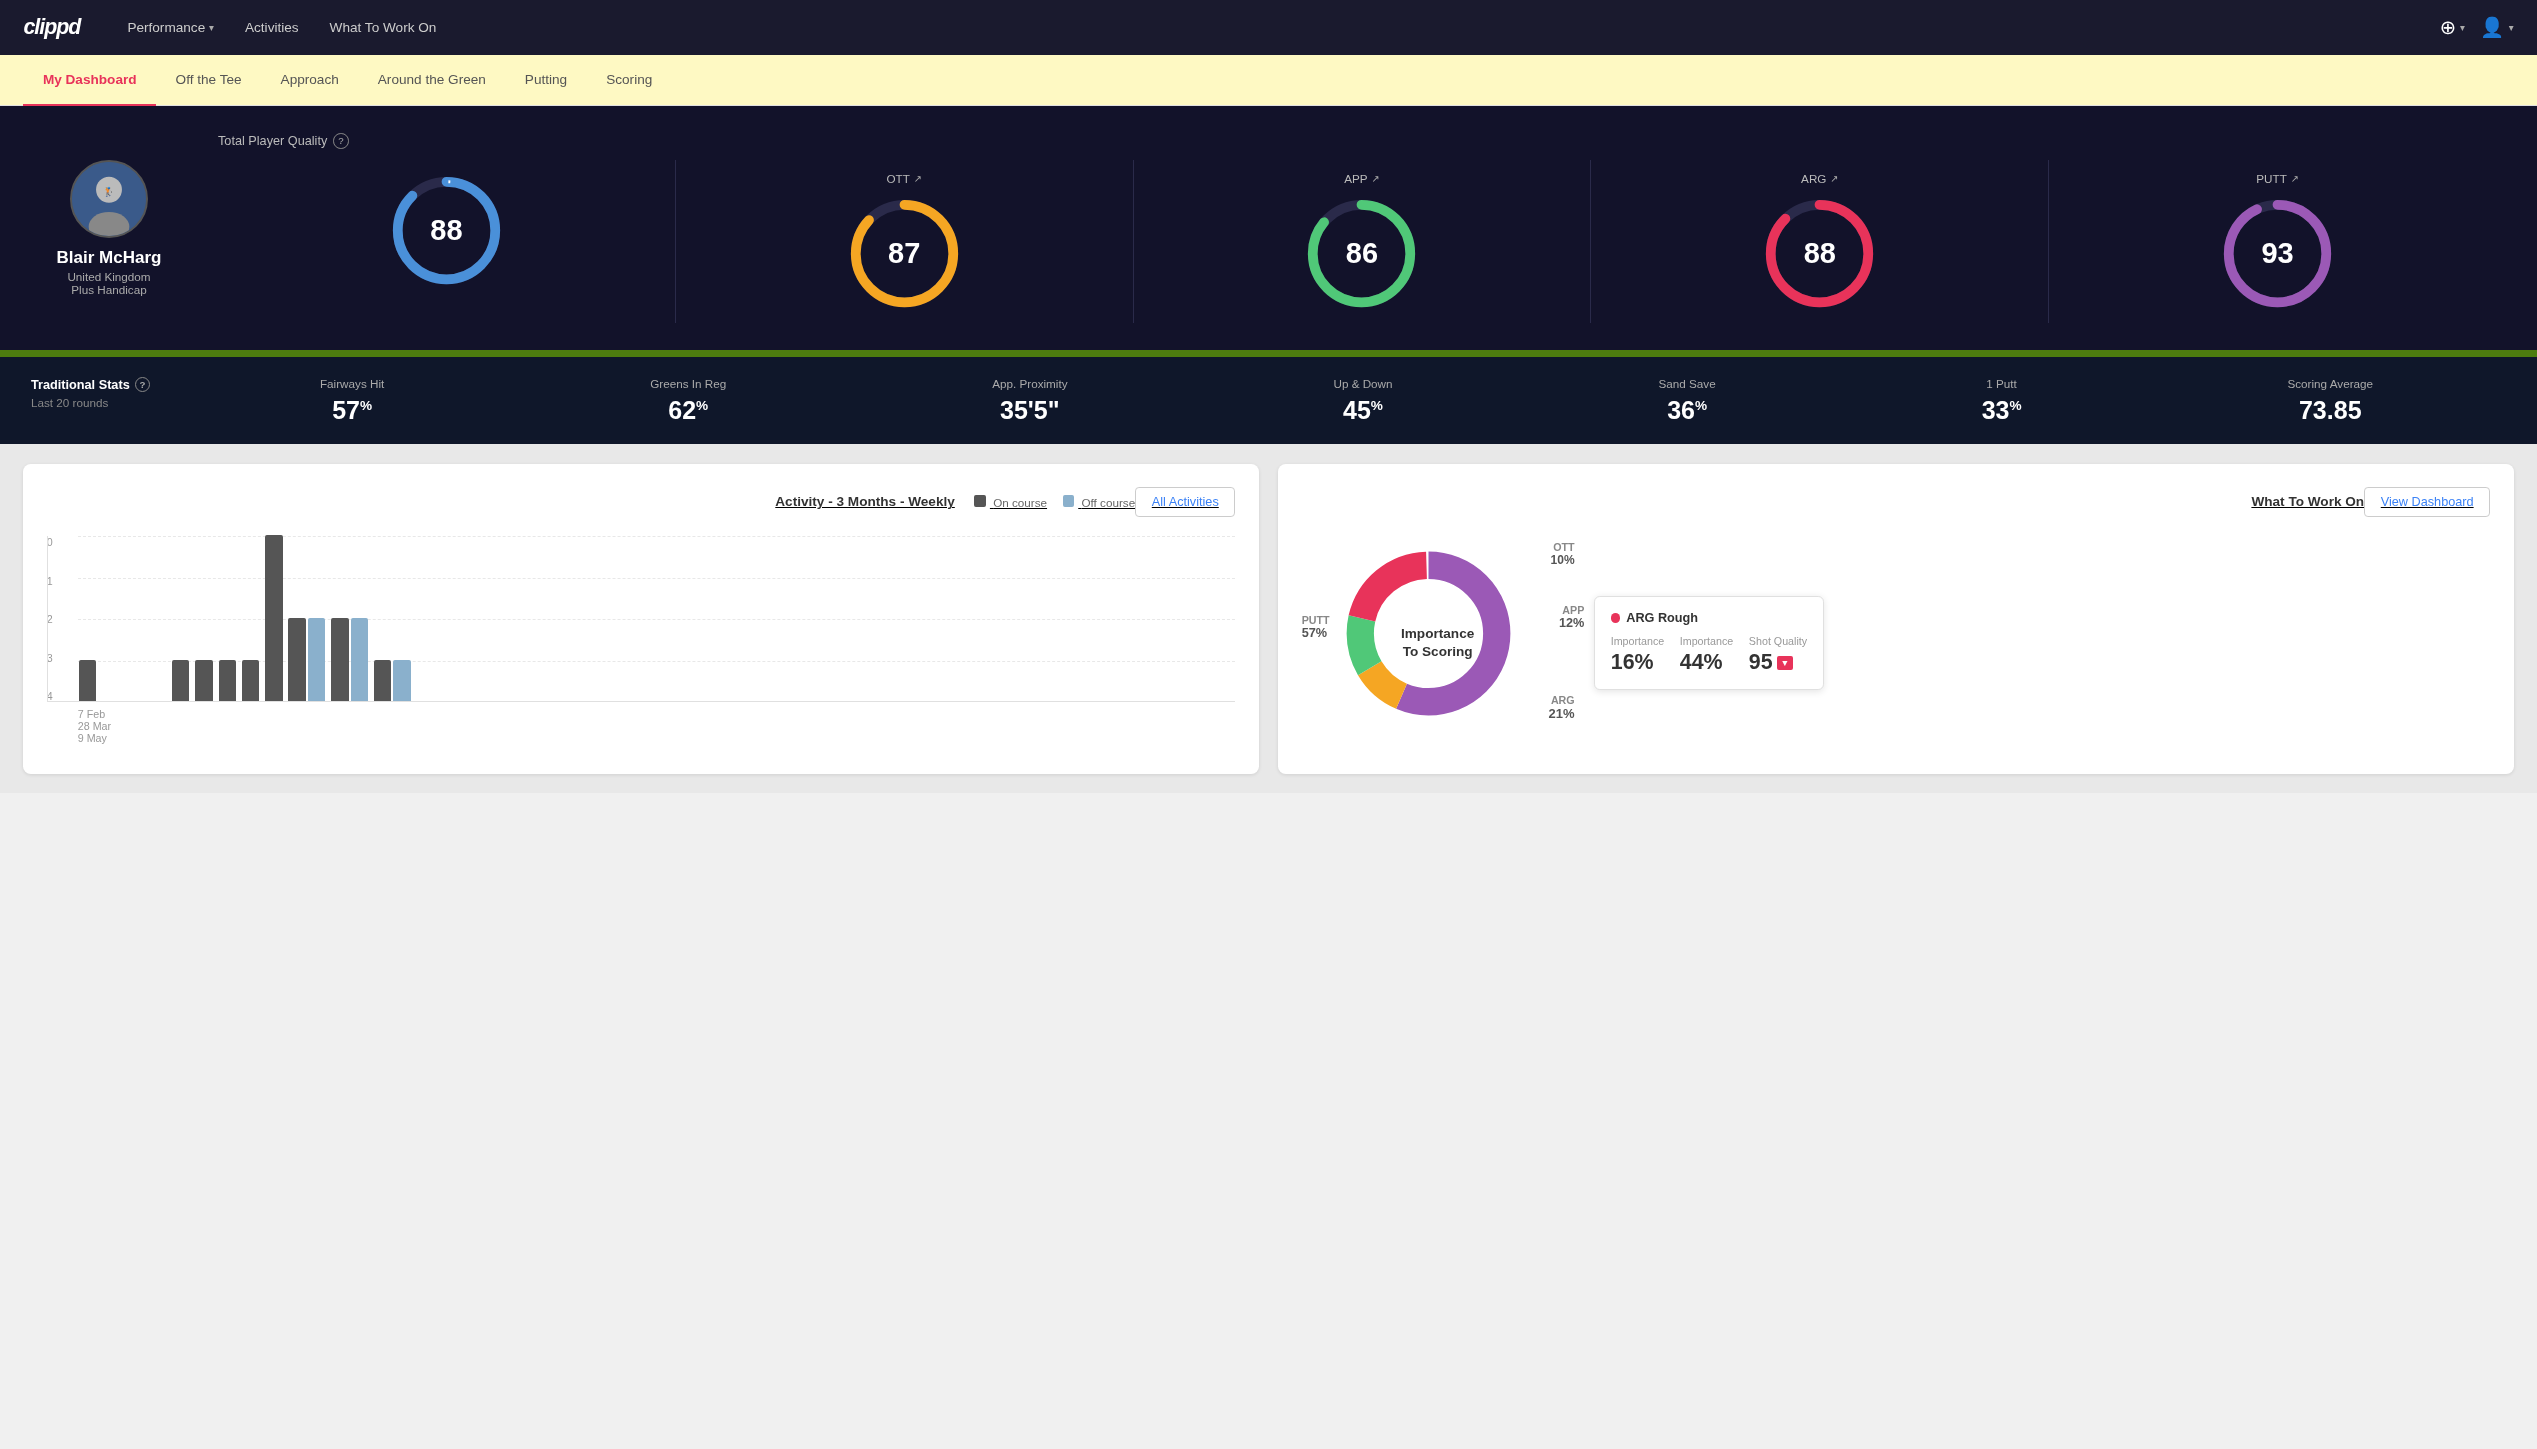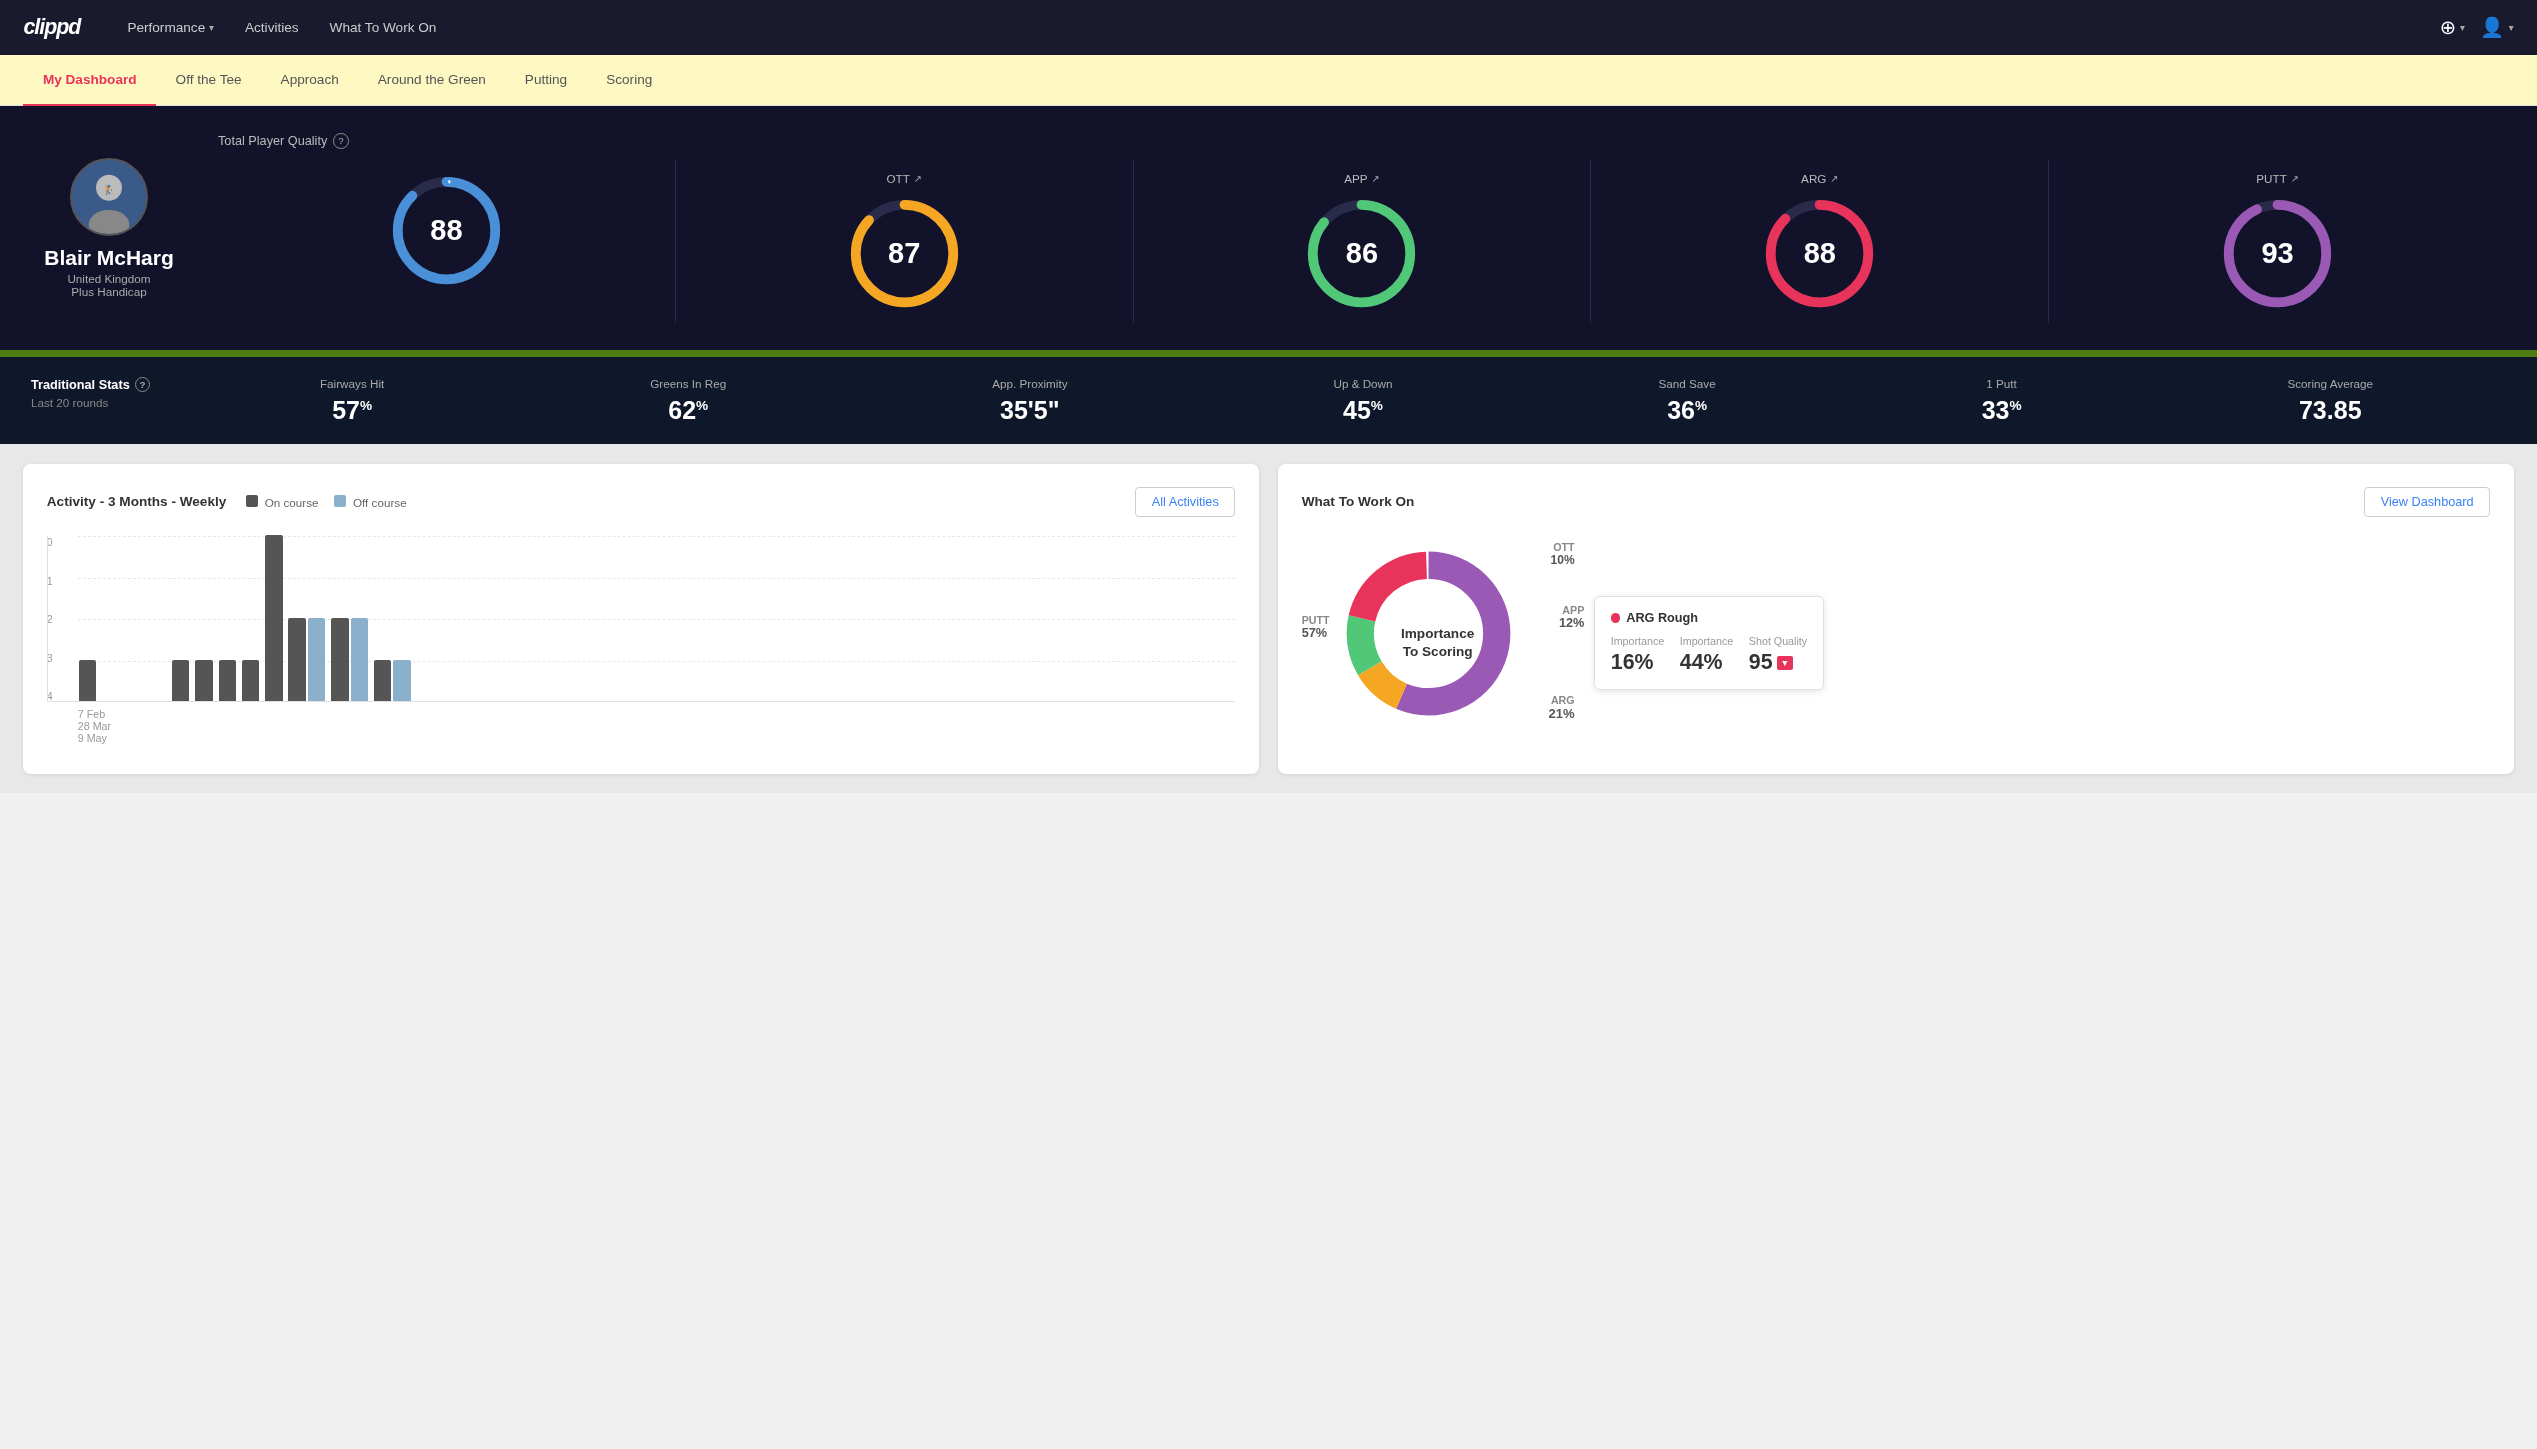--- a/index.html
+++ b/index.html
@@ -91,21 +91,21 @@
       overflow: hidden;
       border: 2.9px solid #555;
       display: flex;
       align-items: center;
       justify-content: center;
       font-size: 27px;
       color: #fff;
       margin-bottom: 9.7px;
     }
     .player-name {
-      font-size: 21px;
+      font-size: 17px;
       font-weight: 700;
       color: #fff;
       text-align: center;
     }
     .player-country {
       font-size: 11.7px;
       color: #aaa;
       text-align: center;
       margin-top: 2.9px;
     }
@@ -243,23 +243,24 @@
       background: #fff;
       border-radius: 7.8px;
       padding: 23.4px;
       box-shadow: 0 1px 3.9px rgba(0,0,0,0.1);
     }
     .activity-card { flex: 1; }
     .workOn-card { flex: 1; }
 
     .card-header {
       display: flex;
-      justify-content: space-between;
+      justify-content: flex-end;
       align-items: center;
       margin-bottom: 19.5px;
+      text-decoration: underline;
     }
     .card-title {
       font-size: 13.6px;
       font-weight: 600;
       color: #333;
     }
     .legend {
       display: flex;
       gap: 15.6px;
       align-items: center;

